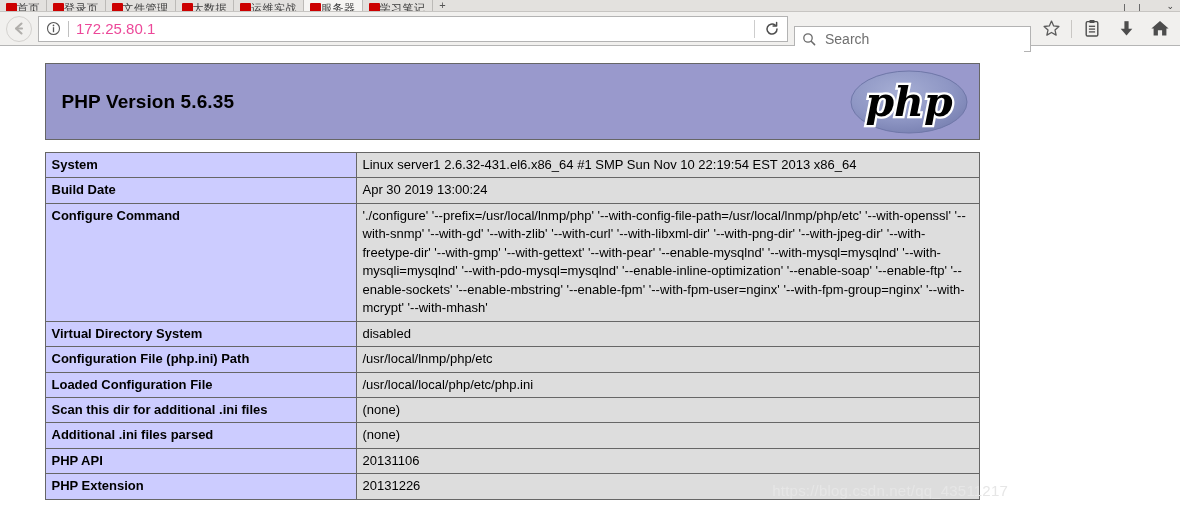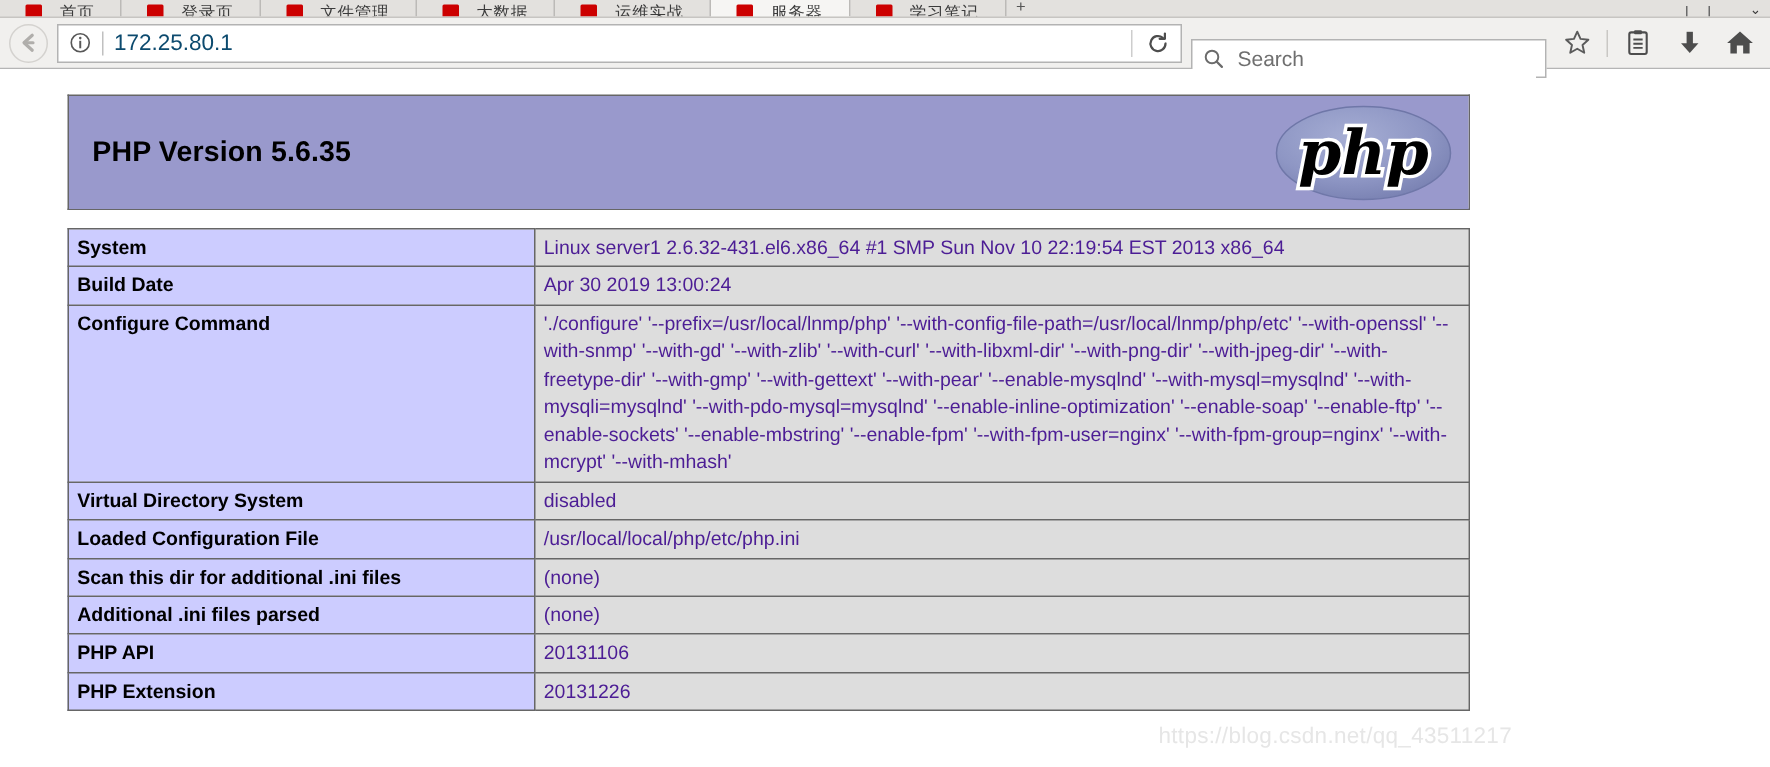--- a/index.html
+++ b/index.html
@@ -26,22 +26,22 @@
     display: flex;
     align-items: flex-end;
     overflow: hidden;
     position: relative;
     border-bottom: 1px solid #c7c5c2;
   }
   .browser-tab {
     height: 12px;
     display: flex;
     align-items: center;
-    gap: 12px;
-    padding: 0 17px;
+    gap: 0;
+    padding: 0 6px;
     border-right: 1px solid #bcbab7;
     position: relative;
     overflow: hidden;
     flex: 0 0 auto;
   }
   .browser-tab.active { background: #f6f5f3; }
   .tab-favicon {
     width: 11px; height: 11px;
     background: #cc0000;
     border-radius: 1px;
@@ -102,21 +102,21 @@
   #identity-icon { flex: 0 0 auto; display:flex; align-items:center; }
   #urlbar-separator {
     width: 1px; height: 16px;
     background: #c0c0c0;
     margin: 0 7px;
     flex: 0 0 auto;
   }
   #url-text {
     flex: 1 1 auto;
     font-size: 15px;
-    color: #0c4a6e;
+    color: #ec4899;
     font-family: "Liberation Sans", sans-serif;
     white-space: nowrap;
     overflow: hidden;
   }
   #urlbar-divider {
     width:1px; height:18px; background:#cdcdcd; margin:0 4px; flex:0 0 auto;
   }
   #reload-button {
     width: 26px; height: 24px;
     display: flex; align-items: center; justify-content: center;
@@ -215,21 +215,21 @@
   }
   #phpinfo-table td.key {
     background: #ccccff;
     font-weight: bold;
     color: #000000;
     width: 311px;
     white-space: nowrap;
   }
   #phpinfo-table td.value {
     background: #dddddd;
-    color: #4c1d95;
+    color: #000000;
     word-break: break-word;
   }
   td.value.wrap-text { line-height: 1.45; }
 
   
   #csdn-watermark {
     position: absolute;
     right: 16px;
     bottom: 12px;
     font-size: 15px;
@@ -390,20 +390,24 @@
         </tr>
         <tr>
           <td class="key">Configure Command</td>
           <td class="value wrap-text">'./configure' '--prefix=/usr/local/lnmp/php' '--with-config-file-path=/usr/local/lnmp/php/etc' '--with-openssl' '--with-snmp' '--with-gd' '--with-zlib' '--with-curl' '--with-libxml-dir' '--with-png-dir' '--with-jpeg-dir' '--with-freetype-dir' '--with-gmp' '--with-gettext' '--with-pear' '--enable-mysqlnd' '--with-mysql=mysqlnd' '--with-mysqli=mysqlnd' '--with-pdo-mysql=mysqlnd' '--enable-inline-optimization' '--enable-soap' '--enable-ftp' '--enable-sockets' '--enable-mbstring' '--enable-fpm' '--with-fpm-user=nginx' '--with-fpm-group=nginx' '--with-mcrypt' '--with-mhash'</td>
         </tr>
         <tr>
           <td class="key">Virtual Directory System</td>
           <td class="value">disabled</td>
         </tr>
         <tr>
+          <td class="key">Configuration File (php.ini) Path</td>
+          <td class="value">/usr/local/lnmp/php/etc</td>
+        </tr>
+        <tr>
           <td class="key">Loaded Configuration File</td>
           <td class="value">/usr/local/local/php/etc/php.ini</td>
         </tr>
         <tr>
           <td class="key">Scan this dir for additional .ini files</td>
           <td class="value">(none)</td>
         </tr>
         <tr>
           <td class="key">Additional .ini files parsed</td>
           <td class="value">(none)</td>

